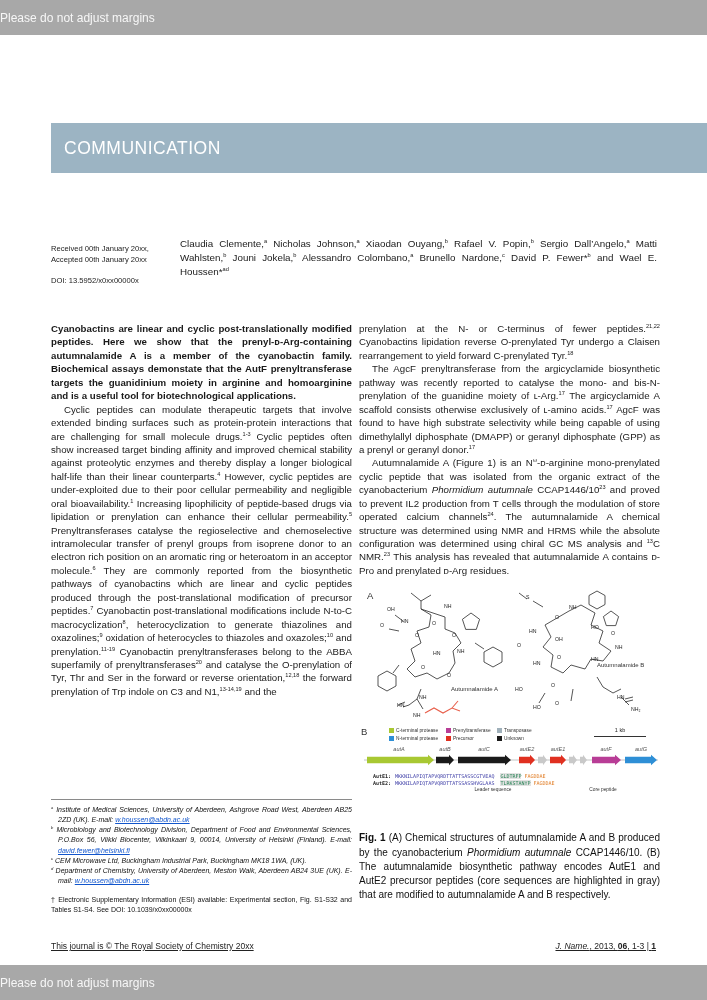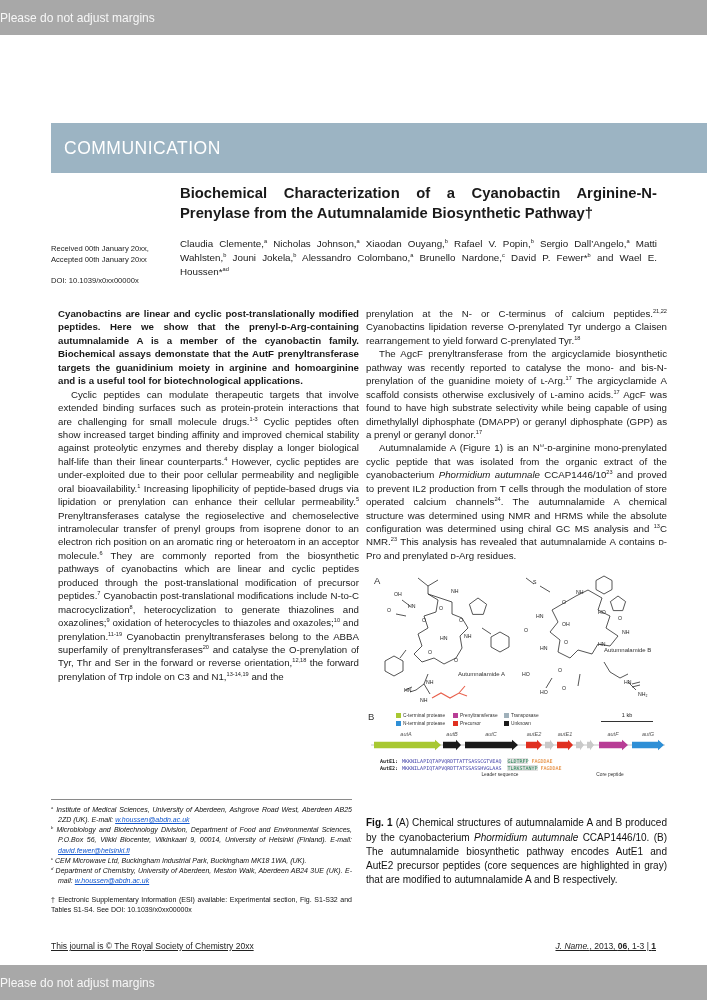--- a/index.html
+++ b/index.html
@@ -9,21 +9,21 @@
           color:#f7f7f7;font-size:12px;}
   .banner.top{top:0;}
   .banner.bottom{top:965px;}
   .comm-bar{position:absolute;left:51px;top:123px;width:674px;height:50px;display:flex;align-items:center;
             color:#ffffff;font-size:17.5px;letter-spacing:.5px;padding-left:13px;box-sizing:border-box;}
   .title{position:absolute;left:180px;top:184px;width:477px;font-size:14.8px;font-weight:700;
          line-height:1.34;text-align:justify;}
   .authors{position:absolute;left:180px;top:237px;width:477px;font-size:9.8px;line-height:1.45;text-align:justify;}
   .meta{position:absolute;left:51px;top:243px;width:122px;font-size:7.6px;line-height:1.5;color:#222;}
   .meta .gap{height:9px;}
-  .col{position:absolute;top:307px;width:301px;font-size:9.7px;line-height:1.385;text-align:justify;margin-left:7px;}
+  .col{position:absolute;top:322px;width:301px;font-size:9.7px;line-height:1.385;text-align:justify;}
   .col.left{left:51px;}
   .col.right{left:359px;}
   .col p{margin:0;}
   .col p.ind{text-indent:13px;}
   .col p.abstract{font-weight:700;}
   .s-sup{vertical-align:super;font-size:58%;line-height:0;}
   .s-i{font-style:italic;}
   .s-b{font-weight:700;}
   .s-link{color:var(--link,#1155cc);text-decoration:underline;}
   .footnotes{position:absolute;left:51px;top:799px;width:301px;border-top:1px solid #8a8a8a;padding-top:5px;
@@ -63,46 +63,45 @@
 <div class="page">
 
   <div class="banner top" style="background-color: rgb(168, 168, 168);">
     <span>Please do not adjust margins</span>
   </div>
 
   <div class="comm-bar" style="background-color: rgb(156, 180, 195);">
     <span>COMMUNICATION</span>
   </div>
 
-  <div class="title">Biochemical Characterization of a Cyanobactin Arginine-N-Prenylase from the Autumnalamide Biosynthetic Pathway†</div>
 
   <div class="authors"><span>Claudia Clemente,</span><span class="s-sup">a</span><span> Nicholas Johnson,</span><span class="s-sup">a</span><span> Xiaodan Ouyang,</span><span class="s-sup">b</span><span> Rafael V. Popin,</span><span class="s-sup">b</span><span> Sergio Dall’Angelo,</span><span class="s-sup">a</span><span> Matti Wahlsten,</span><span class="s-sup">b</span><span> Jouni Jokela,</span><span class="s-sup">b</span><span> Alessandro Colombano,</span><span class="s-sup">a</span><span> Brunello Nardone,</span><span class="s-sup">c</span><span> David P. Fewer*</span><span class="s-sup">b</span><span> and Wael E. Houssen*</span><span class="s-sup">ad</span></div>
 
   <div class="meta">
     <div>Received 00th January 20xx,</div>
     <div>Accepted 00th January 20xx</div>
     <div class="gap"></div>
-    <div>DOI: 10.1039/x0xx00000x</div>
+    <div>DOI: 13.5952/x0xx00000x</div>
   </div>
 
   <div class="col left">
     <p class="abstract">Cyanobactins are linear and cyclic post-translationally modified peptides. Here we show that the prenyl-ᴅ-Arg-containing autumnalamide A is a member of the cyanobactin family. Biochemical assays demonstate that the AutF prenyltransferase targets the guanidinium moiety in arginine and homoarginine and is a useful tool for biotechnological applications.</p>
     <p class="ind"><span>Cyclic peptides can modulate therapeutic targets that involve extended binding surfaces such as protein-protein interactions that are challenging for small molecule drugs.</span><span class="s-sup">1-3</span><span> Cyclic peptides often show increased target binding affinity and improved chemical stability against proteolytic enzymes and thereby display a longer biological half-life than their linear counterparts.</span><span class="s-sup">4</span><span> However, cyclic peptides are under-exploited due to their poor cellular permeability and negligible oral bioavailability.</span><span class="s-sup">1</span><span> Increasing lipophilicity of peptide-based drugs via lipidation or prenylation can enhance their cellular permeability.</span><span class="s-sup">5</span><span> Prenyltransferases catalyse the regioselective and chemoselective intramolecular transfer of prenyl groups from isoprene donor to an electron rich position on an aromatic ring or heteroatom in an acceptor molecule.</span><span class="s-sup">6</span><span> They are commonly reported from the biosynthetic pathways of cyanobactins which are linear and cyclic peptides produced through the post-translational modification of precursor peptides.</span><span class="s-sup">7</span><span> Cyanobactin post-translational modifications include N-to-C macrocyclization</span><span class="s-sup">8</span><span>, heterocyclization to generate thiazolines and oxazolines;</span><span class="s-sup">9</span><span> oxidation of heterocycles to thiazoles and oxazoles;</span><span class="s-sup">10</span><span> and prenylation.</span><span class="s-sup">11-19</span><span> Cyanobactin prenyltransferases belong to the ABBA superfamily of prenyltransferases</span><span class="s-sup">20</span><span> and catalyse the O-prenylation of Tyr, Thr and Ser in the forward or reverse orientation,</span><span class="s-sup">12,18</span><span> the forward prenylation of Trp indole on C3 and N1,</span><span class="s-sup">13-14,19</span><span> and the</span></p>
   </div>
 
   <div class="footnotes">
     <p class="aff"><span class="s-sup">a</span><span> Institute of Medical Sciences, University of Aberdeen, Ashgrove Road West, Aberdeen AB25 2ZD (UK). E-mail: </span><span class="s-link">w.houssen@abdn.ac.uk</span></p>
     <p class="aff"><span class="s-sup">b</span><span> Microbiology and Biotechnology Division, Department of Food and Environmental Sciences, P.O.Box 56, Viikki Biocenter, Viikinkaari 9, 00014, University of Helsinki (Finland). E-mail: </span><span class="s-link">david.fewer@helsinki.fi</span></p>
     <p class="aff"><span class="s-sup">c</span><span> CEM Microwave Ltd, Buckingham Industrial Park, Buckingham MK18 1WA, (UK).</span></p>
     <p class="aff"><span class="s-sup">d</span><span> Department of Chemistry, University of Aberdeen, Meston Walk, Aberdeen AB24 3UE (UK). E-mail: </span><span class="s-link">w.houssen@abdn.ac.uk</span></p>
     <div class="esi">† Electronic Supplementary Information (ESI) available: Experimental section, Fig. S1-S32 and Tables S1-S4. See DOI: 10.1039/x0xx00000x</div>
   </div>
 
   <div class="col right">
-    <p><span>prenylation at the N- or C-terminus of calcium peptides.</span><span class="s-sup">21,22</span><span> Cyanobactins lipidation reverse O-prenylated Tyr undergo a Claisen rearrangement to yield forward C-prenylated Tyr.</span><span class="s-sup">18</span></p>
+    <p><span>prenylation at the N- or C-terminus of fewer peptides.</span><span class="s-sup">21,22</span><span> Cyanobactins lipidation reverse O-prenylated Tyr undergo a Claisen rearrangement to yield forward C-prenylated Tyr.</span><span class="s-sup">18</span></p>
     <p class="ind"><span>The AgcF prenyltransferase from the argicyclamide biosynthetic pathway was recently reported to catalyse the mono- and bis-N-prenylation of the guanidine moiety of ʟ-Arg.</span><span class="s-sup">17</span><span> The argicyclamide A scaffold consists otherwise exclusively of ʟ-amino acids.</span><span class="s-sup">17</span><span> AgcF was found to have high substrate selectivity while being capable of using dimethylallyl diphosphate (DMAPP) or geranyl diphosphate (GPP) as a prenyl or geranyl donor.</span><span class="s-sup">17</span></p>
     <p class="ind"><span>Autumnalamide A (Figure 1) is an N</span><span class="s-sup">ω</span><span>-ᴅ-arginine mono-prenylated cyclic peptide that was isolated from the organic extract of the cyanobacterium </span><span class="s-i">Phormidium autumnale</span><span> CCAP1446/10</span><span class="s-sup">23</span><span> and proved to prevent IL2 production from T cells through the modulation of store operated calcium channels</span><span class="s-sup">24</span><span>.  The autumnalamide A chemical structure was determined using NMR and HRMS while the absolute configuration was determined using chiral GC MS analysis and </span><span class="s-sup">13</span><span>C NMR.</span><span class="s-sup">23</span><span> This analysis has revealed that autumnalamide A contains ᴅ-Pro and prenylated ᴅ-Arg residues.</span></p>
 
     <div class="figure">
 
       <div class="panelA">
         <svg id="svg-structs" width="301" height="138" viewBox="0 0 301 138">
           <text x="8" y="14" class="struct-label" style="font-size:9.5px">A</text>
 
           <g>

